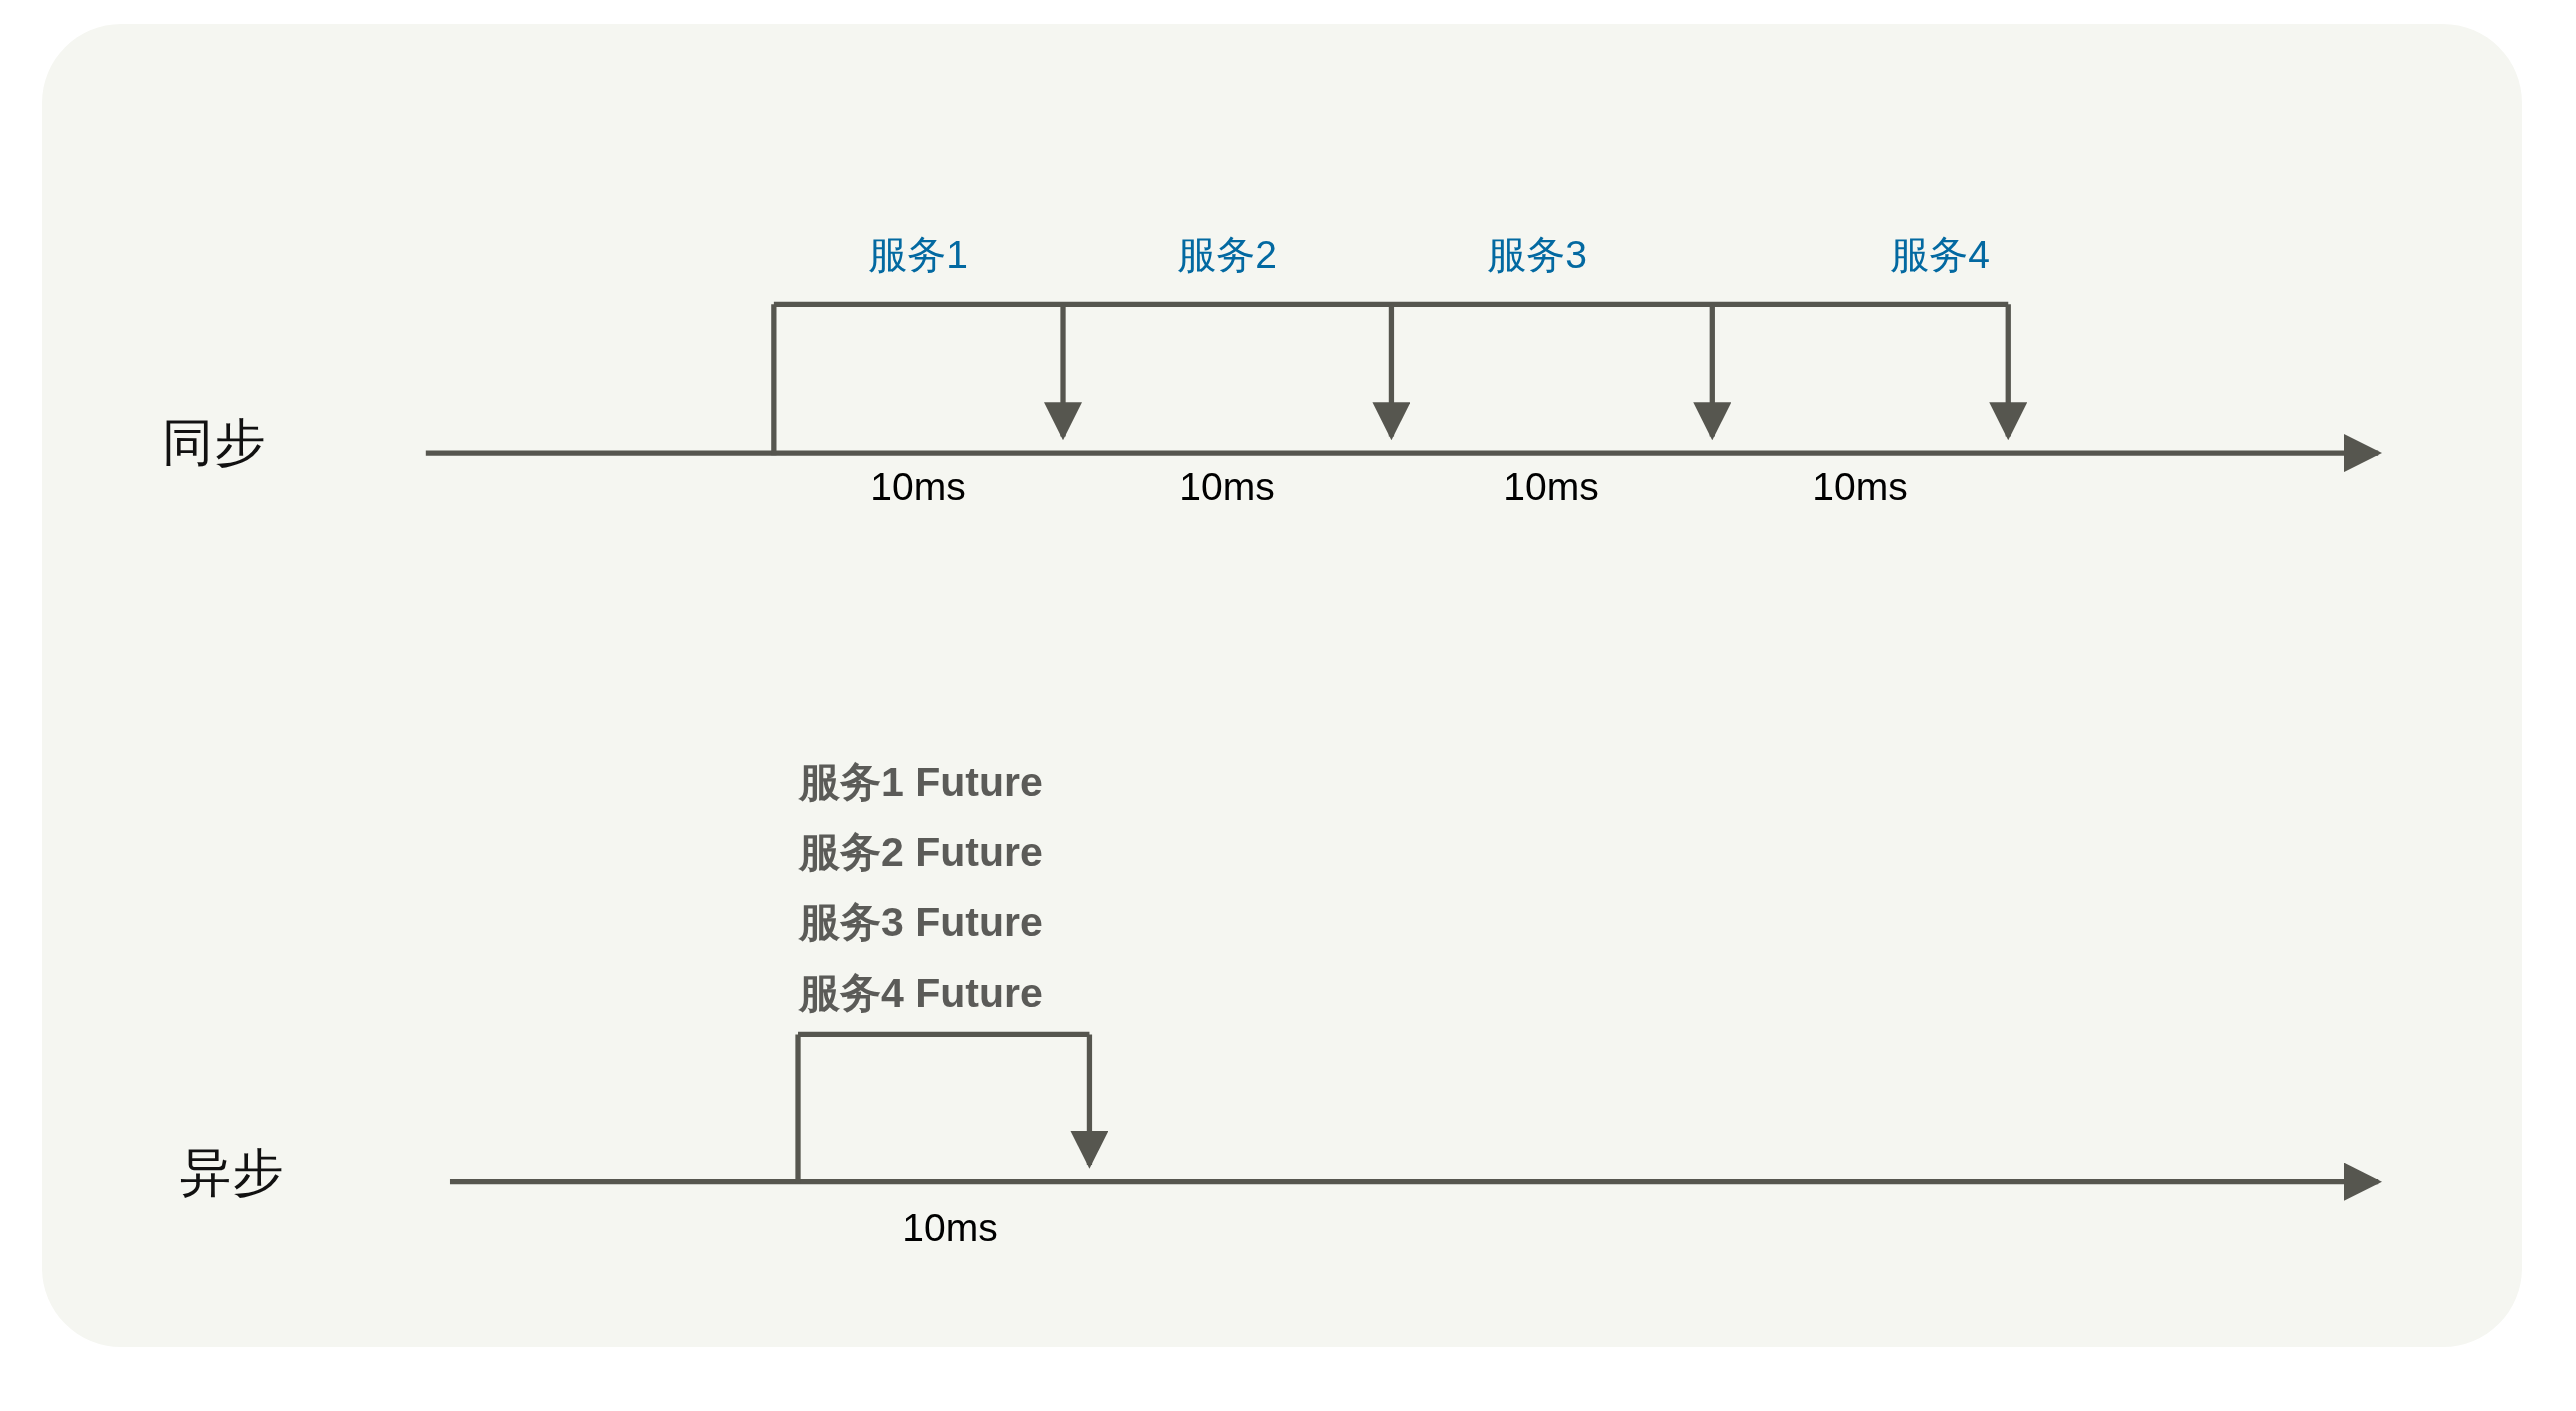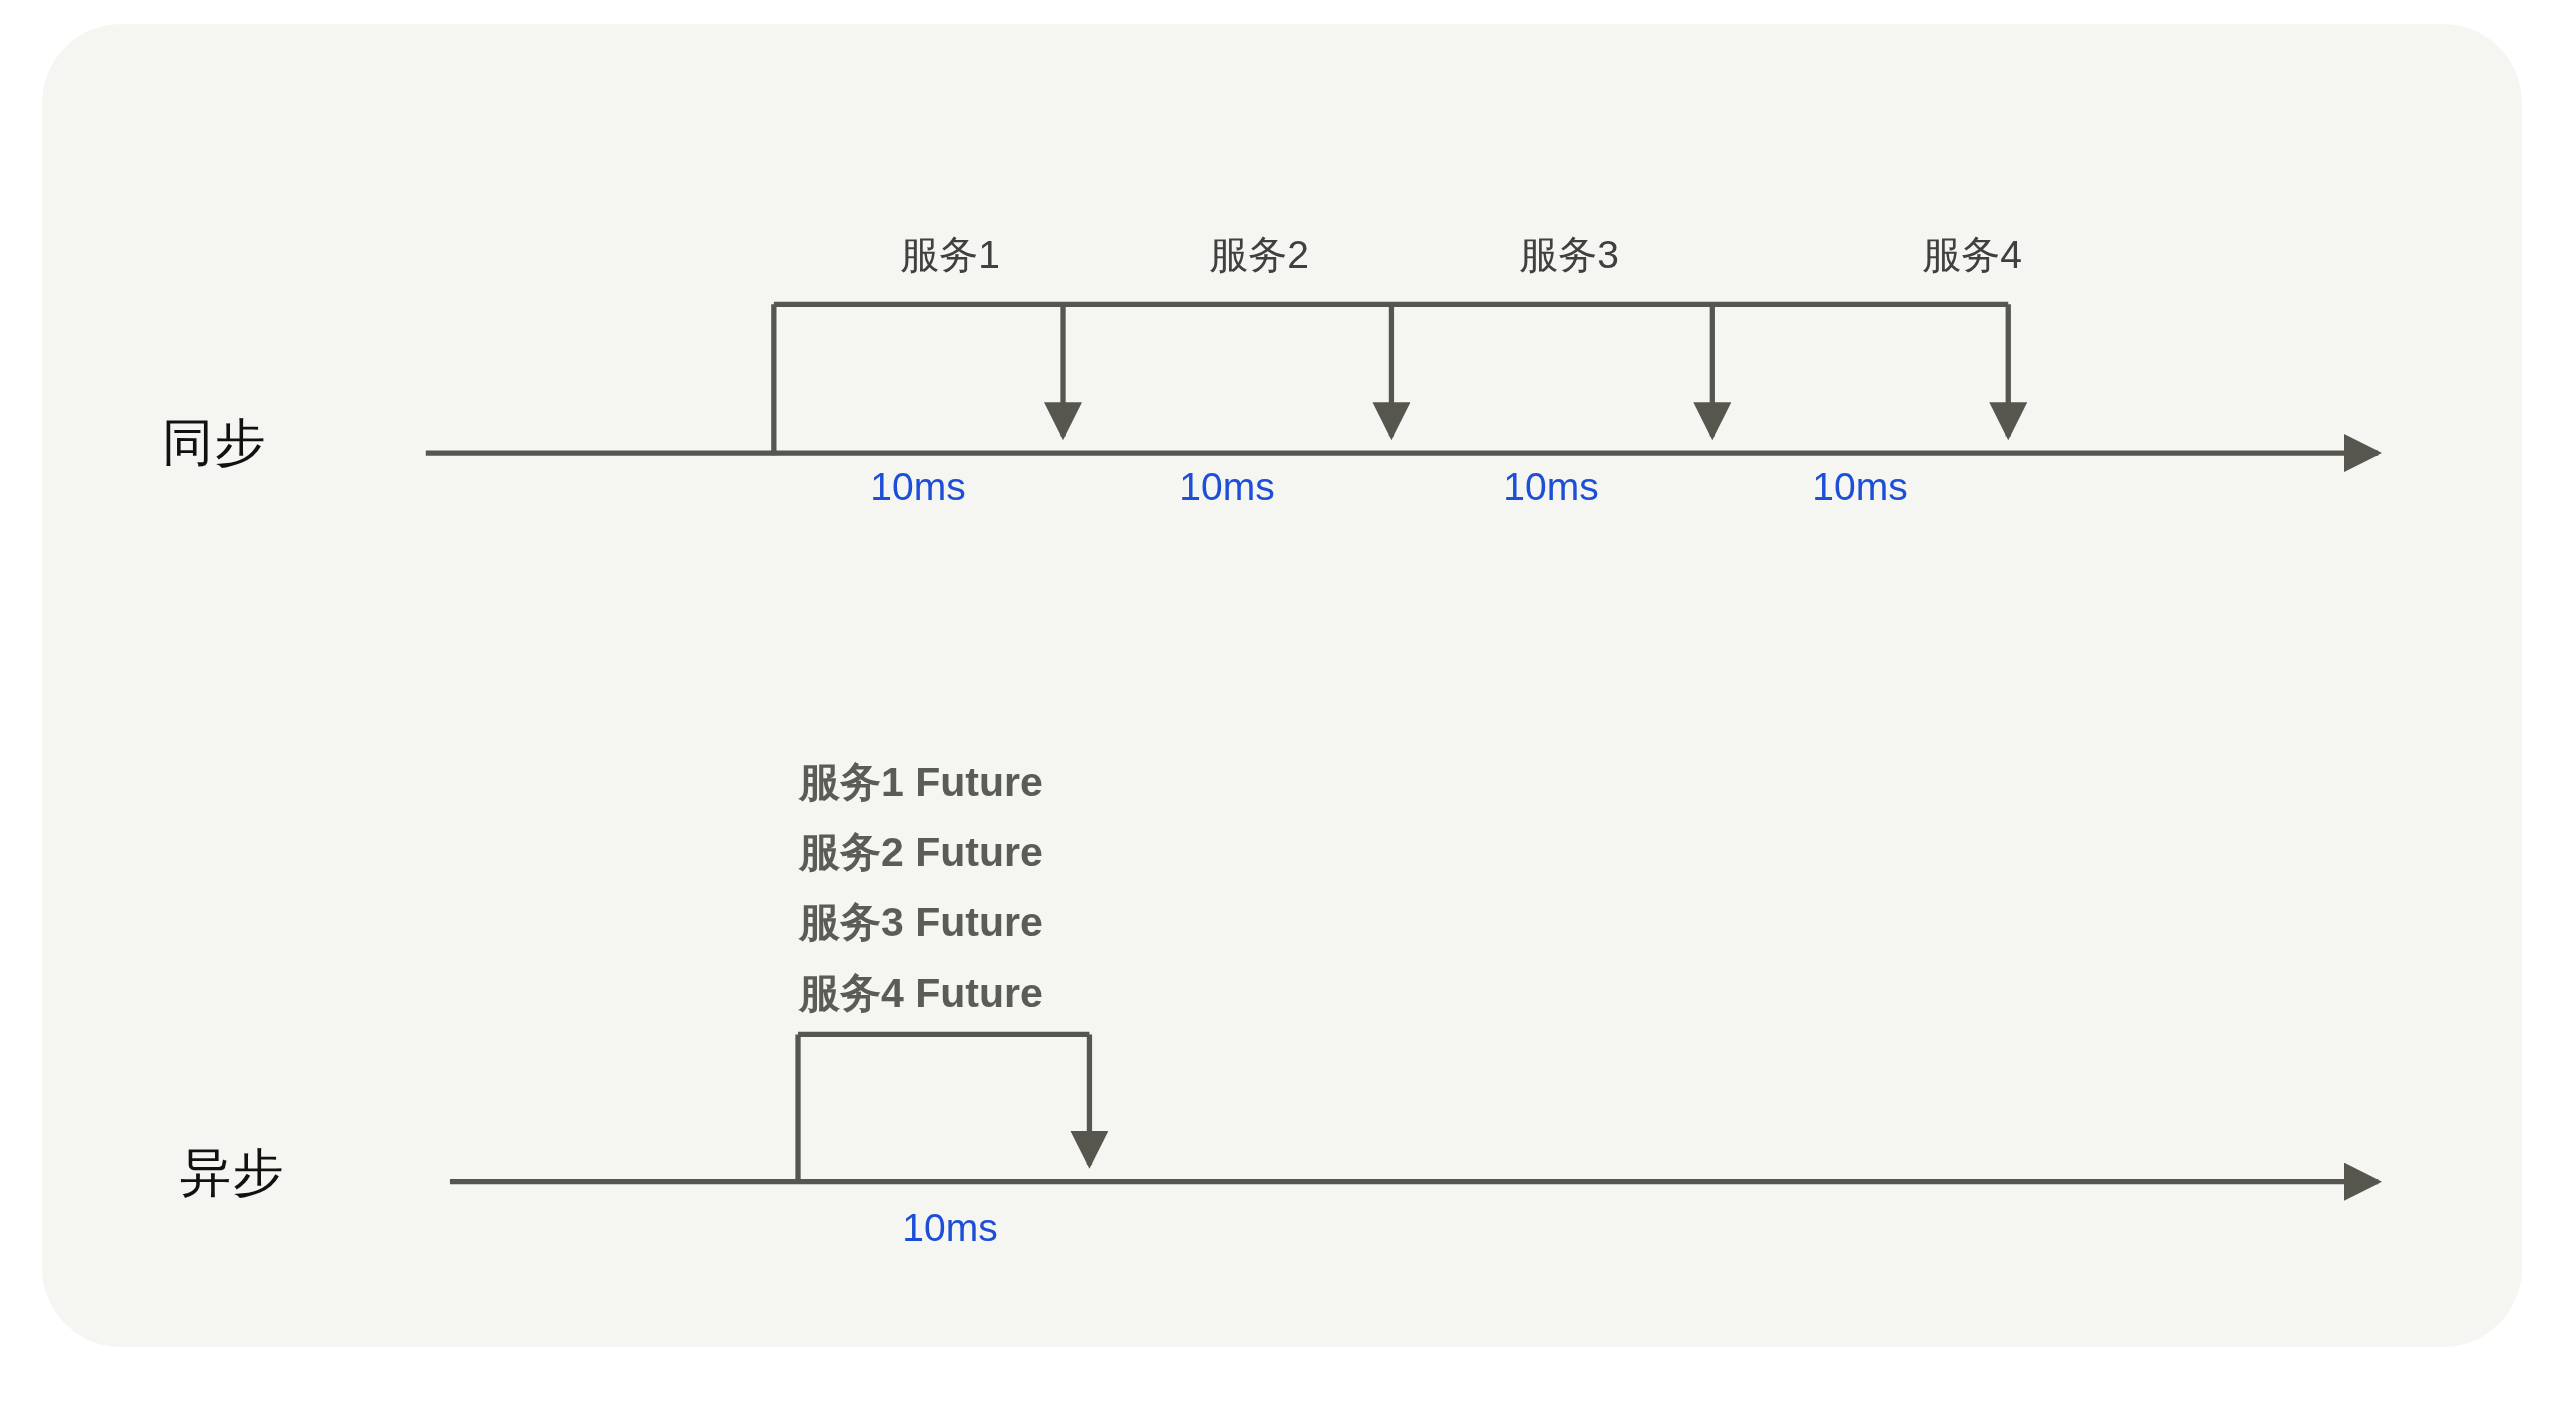--- a/index.html
+++ b/index.html
@@ -43,30 +43,29 @@
     letter-spacing: 1.5px;
     white-space: nowrap;
   }
   #sync-label  { left: 162px; top: 409px; }
   #async-label { left: 180px; top: 1139px; }
 
   .svc-label {
     position: absolute;
     top: 228px;
     font-size: 39px;
-    color: #404040;
+    color: #0369a1;
     text-align: left;
     white-space: nowrap;
     transform: translateX(-50%);
-    margin-left: 32px;
   }
   .ms-label {
     position: absolute;
     font-size: 39px;
-    color: #1d4ed8;
+    color: #000000;
     text-align: center;
     white-space: nowrap;
     transform: translateX(-50%);
   }
   .ms-top { top: 465px; }
   #async-ms { top: 1206px; }
 
   .future-label {
     position: absolute;
     left: 799px;

